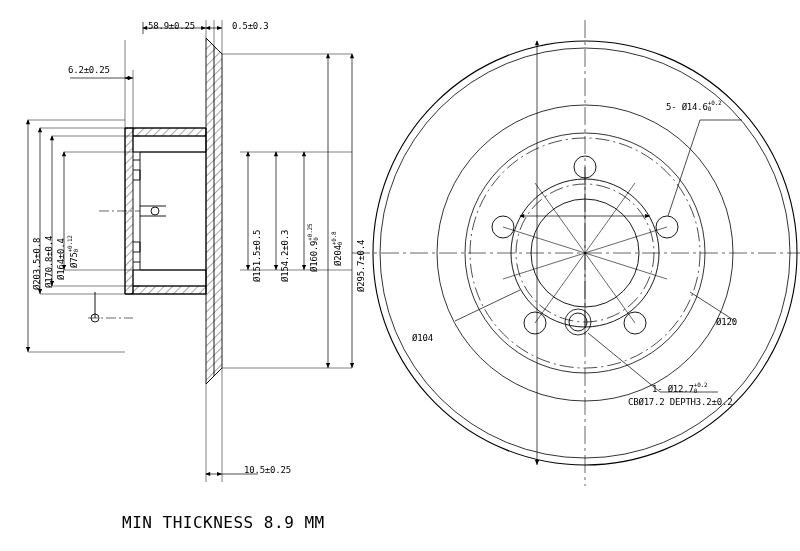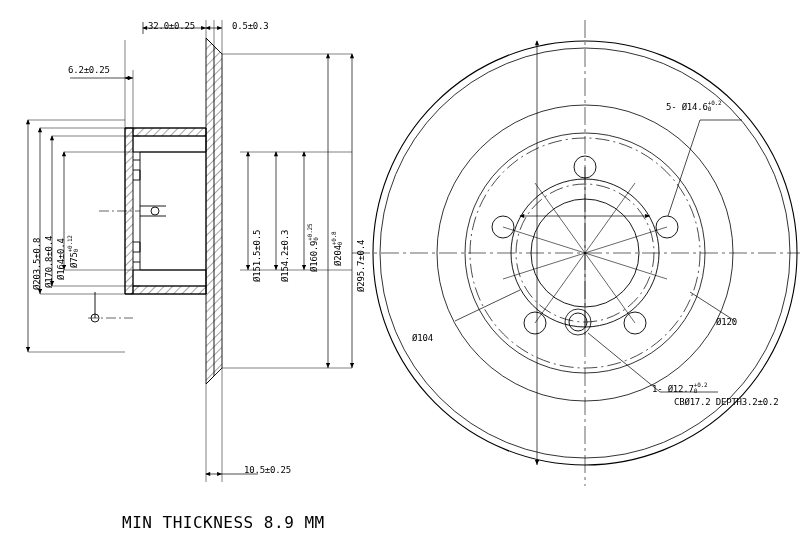--- a/index.html
+++ b/index.html
@@ -195,21 +195,21 @@
         <line x1="700" y1="120" x2="742" y2="120"></line>
         <line x1="588" y1="333" x2="660" y2="392"></line>
         <line x1="660" y1="392" x2="718" y2="392"></line>
         <line x1="455" y1="321" x2="520" y2="290"></line>
         <line x1="735" y1="321" x2="690" y2="292"></line>
         <line x1="520" y1="216" x2="650" y2="216" marker-start="url(#arr)" marker-end="url(#ar)"></line>
       </g>
     </g>
   </svg>
 
-  <div class="lbl" style="left:148px; top:21px;">32.0±0.25</div>
+  <div class="lbl" style="left:148px; top:21px;">58.9±0.25</div>
   <div class="lbl" style="left:232px; top:21px;">0.5±0.3</div>
   <div class="lbl" style="left:68px; top:65px;">6.2±0.25</div>
 
   <div class="lbl" style="left:228px; top:465px;margin-left:16px;">10.5±0.25</div>
 
   <div class="lbl vert" style="left:32px; top:290px;">Ø203.5±0.8</div>
   <div class="lbl vert" style="left:44px; top:288px;">Ø170.8±0.4</div>
   <div class="lbl vert" style="left:56px; top:280px;">Ø164±0.4</div>
   <div class="lbl vert" style="left:68px; top:268px;">
     <span>Ø75</span><span class="stk"><i>+0.12</i><i>0</i></span>
@@ -224,19 +224,19 @@
     <span>Ø204</span><span class="stk"><i>+0.8</i><i>0</i></span>
   </div>
   <div class="lbl vert" style="left:356px; top:292px;">Ø295.7±0.4</div>
 
   <div class="lbl" style="left:666px; top:101px;">
     <span>5- Ø14.6</span><span class="stk"><i>+0.2</i><i>0</i></span>
   </div>
   <div class="lbl" style="left:652px; top:383px;">
     <span>1- Ø12.7</span><span class="stk"><i>+0.2</i><i>0</i></span>
   </div>
-  <div class="lbl" style="left:674px; top:397px;">CBØ17.2 DEPTH3.2±0.2</div>
+  <div class="lbl" style="left:628px; top:397px;">CBØ17.2 DEPTH3.2±0.2</div>
   <div class="lbl" style="left:412px; top:317px;margin-top:16px;">Ø104</div>
   <div class="lbl" style="left:716px; top:317px;">Ø120</div>
 
   <div class="lbl big" style="left:122px; top:513px;">MIN THICKNESS 8.9 MM</div>
 
 </div>
 
 </body></html>

